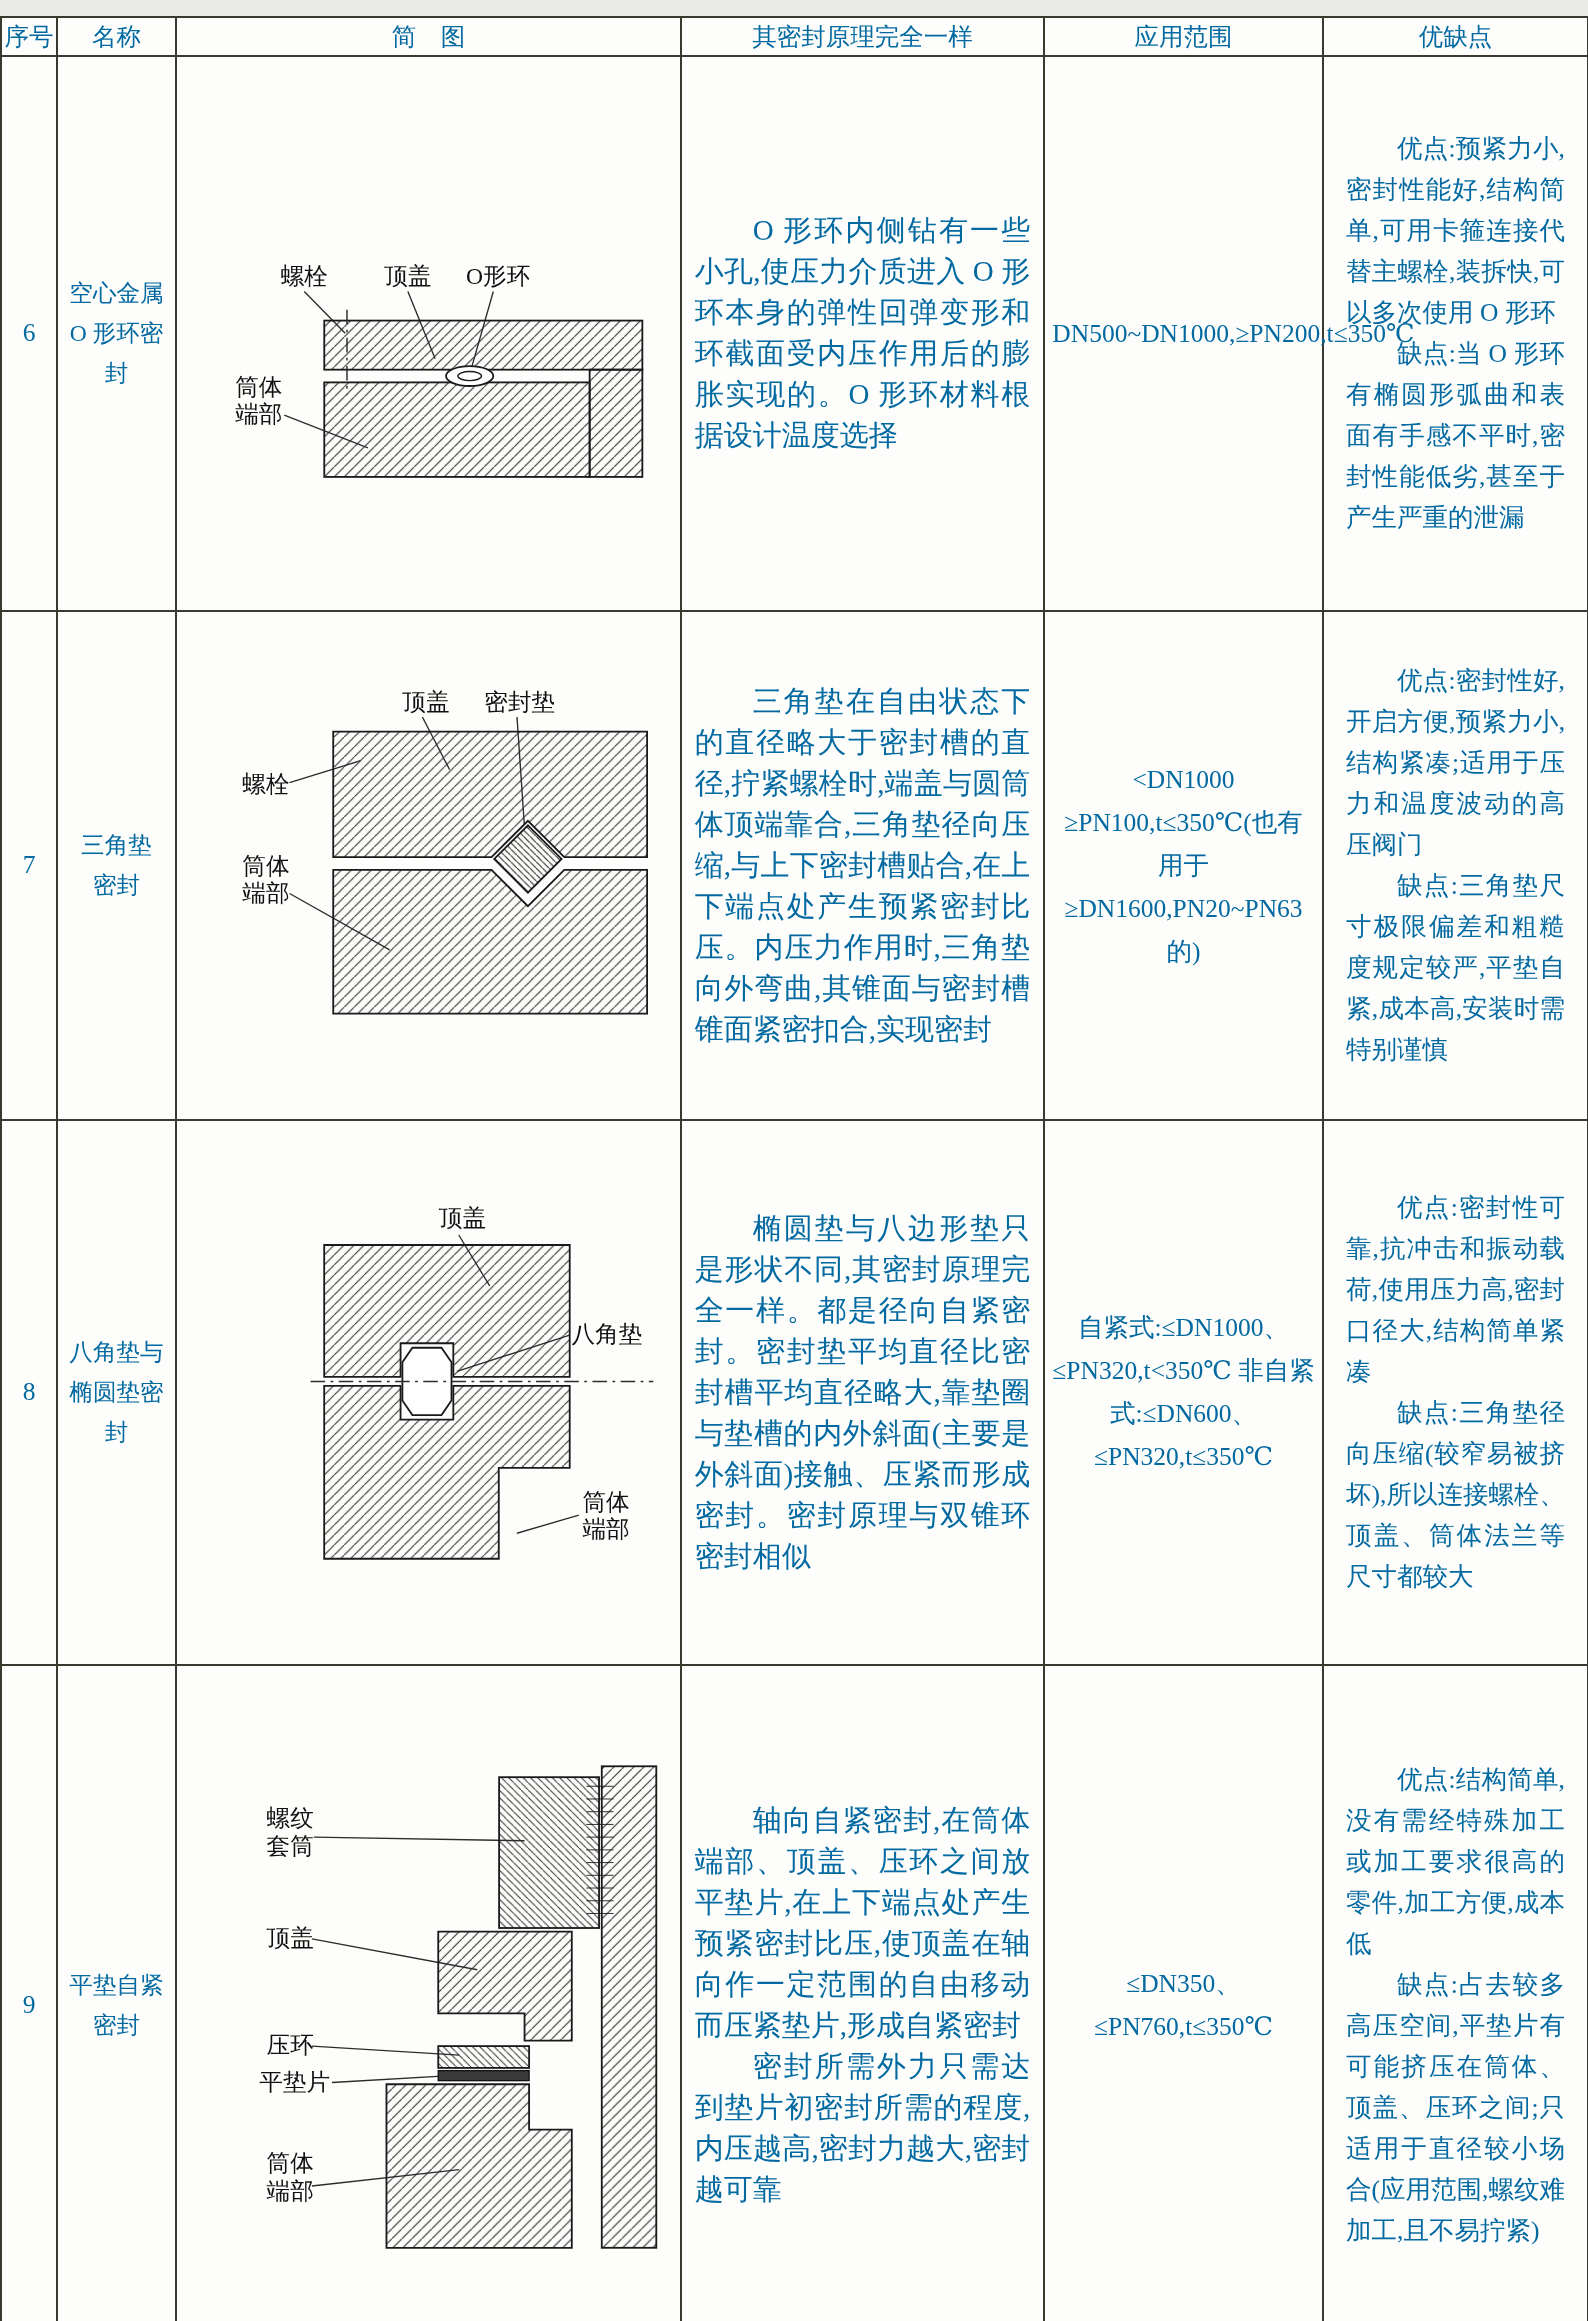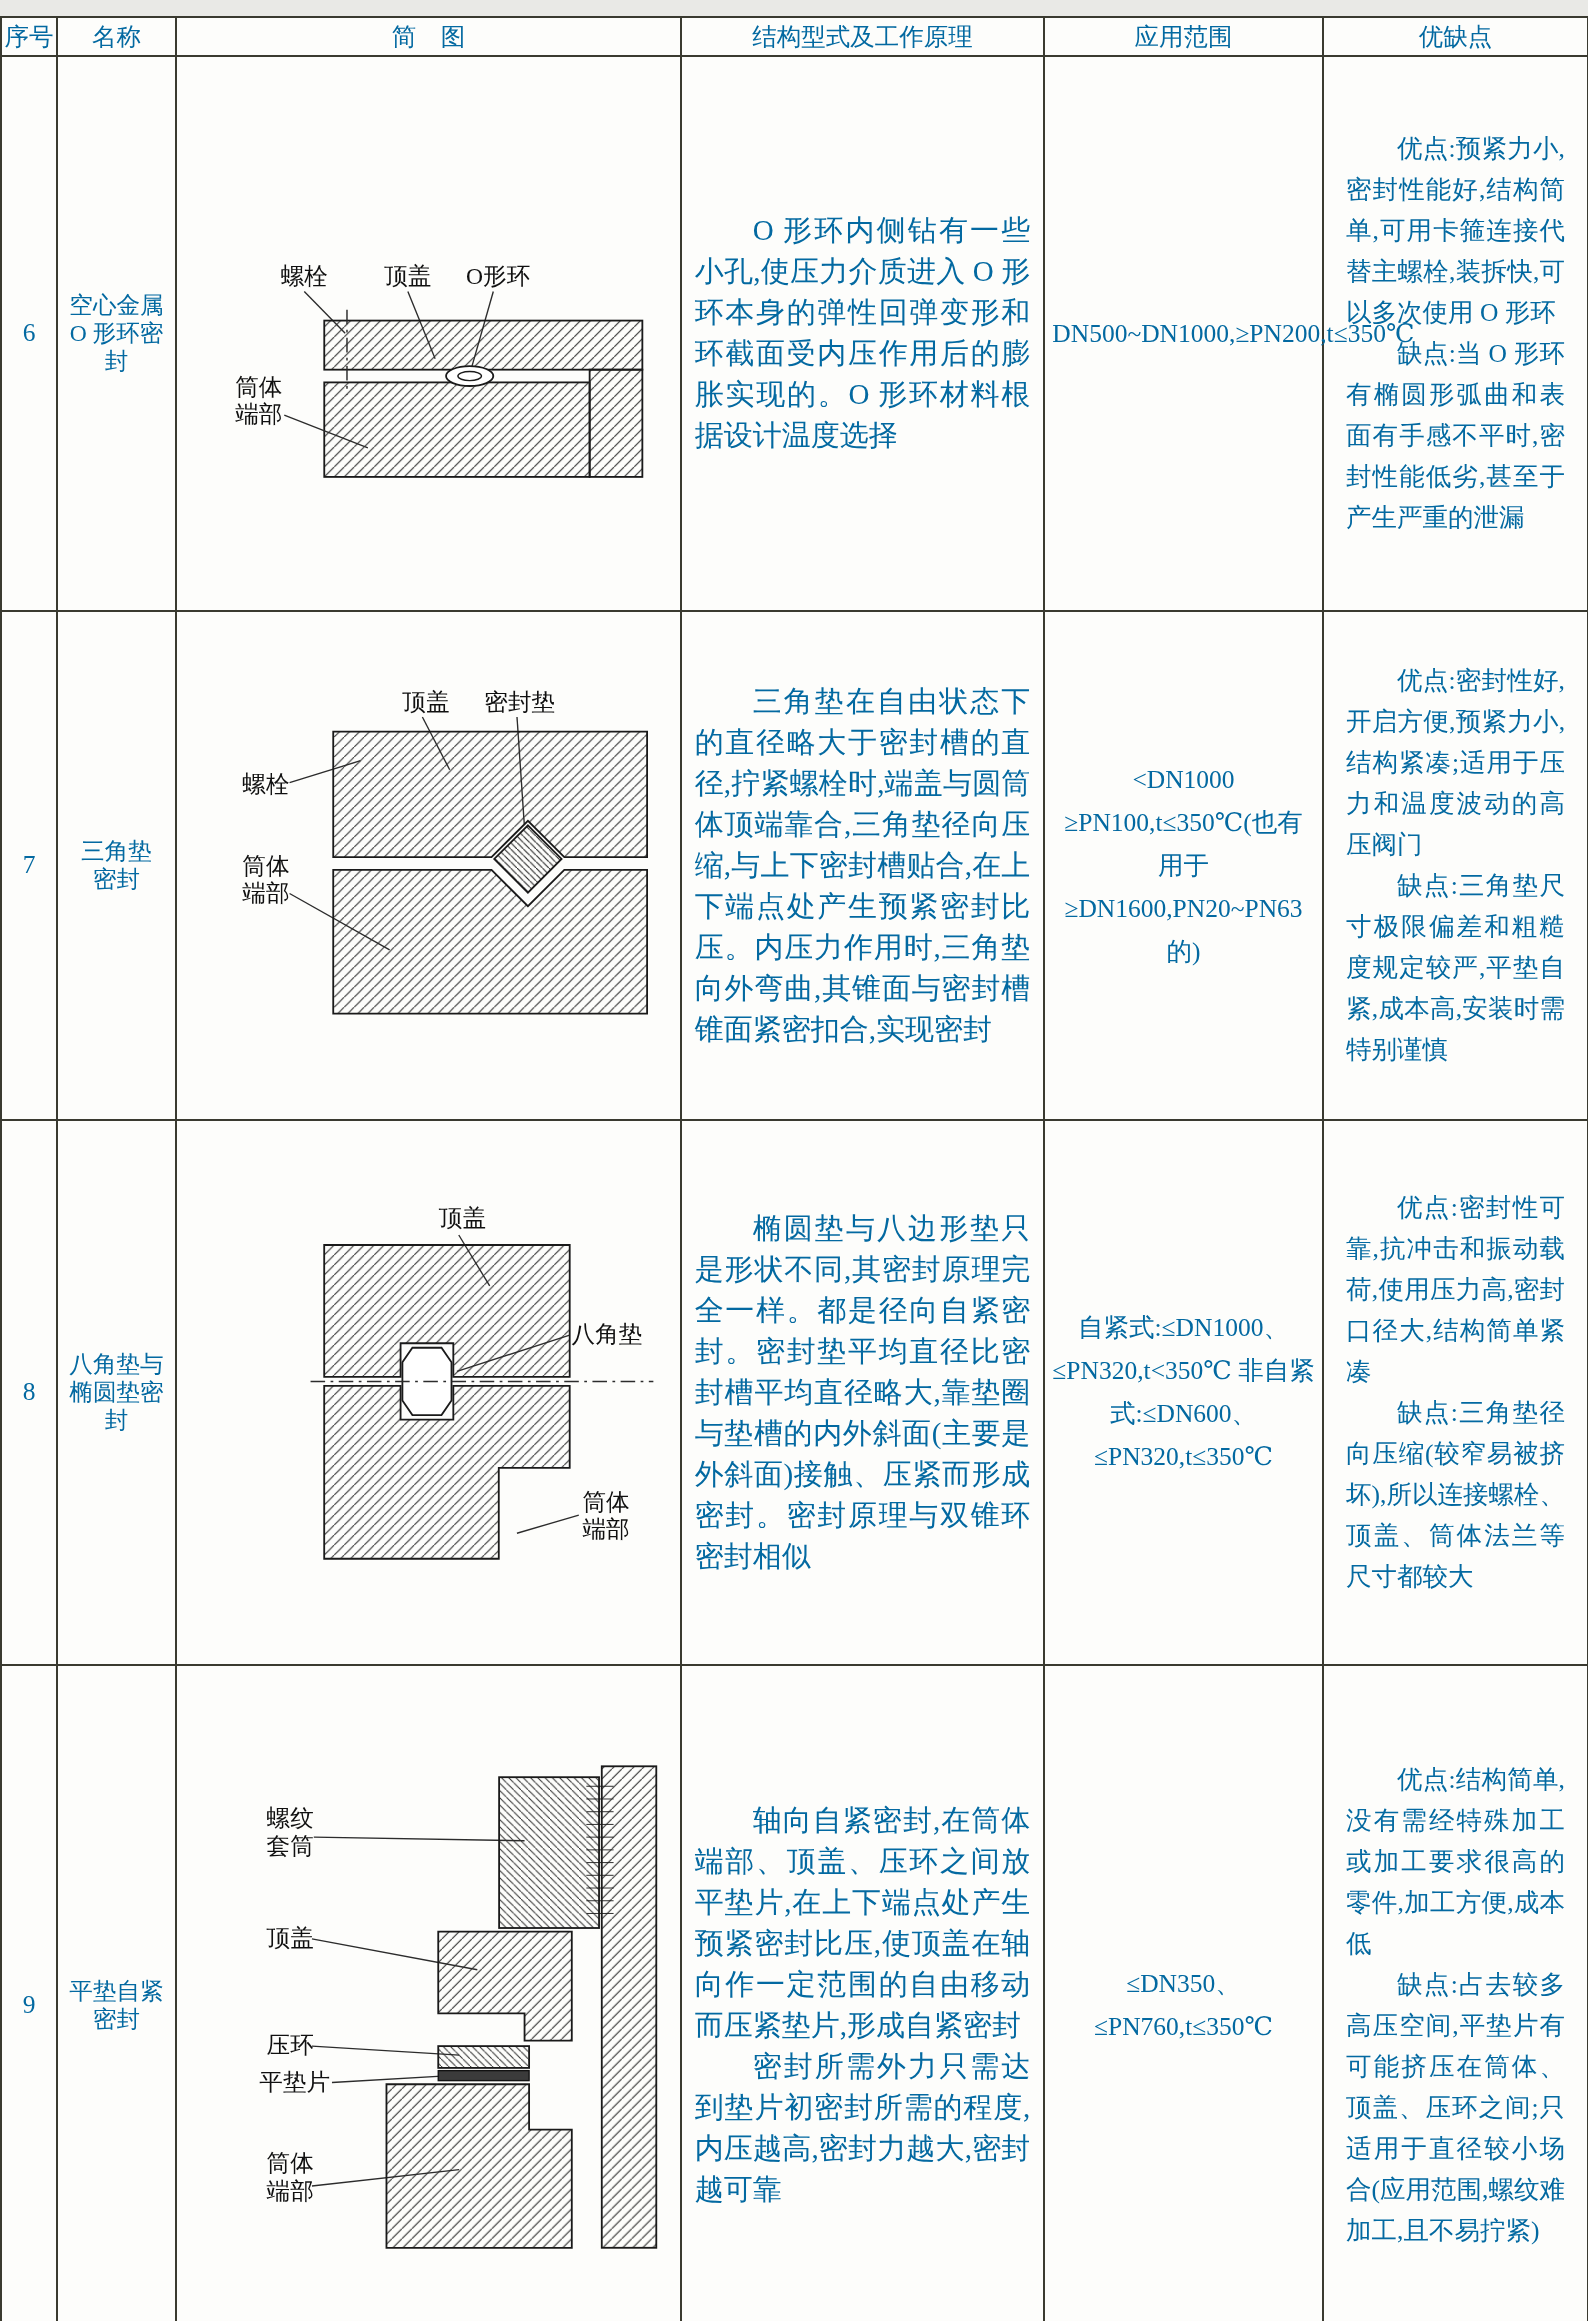--- a/index.html
+++ b/index.html
@@ -4,21 +4,21 @@
 <style>
   html,body{margin:0;padding:0;background:#e9e9e6;}
   .page{width:1588px;height:2322px;background:#fdfdfb;margin:16px auto;overflow:hidden;
         font-family:"Liberation Serif","DejaVu Serif",serif;color:#0369a1;}
   table.seal{border-collapse:collapse;table-layout:fixed;width:1588px;height:2322px;
         background:#fdfdfb;}
   table.seal,table.seal th,table.seal td{border:2.7px solid #3a3a30;}
   table.seal th{font-weight:normal;font-size:24.5px;padding:1.8px 0;text-align:center;vertical-align:middle;}
   table.seal td{vertical-align:middle;box-sizing:border-box;}
   .c-no{text-align:center;font-size:25.5px;}
-  .c-name{text-align:center;font-size:23.6px;line-height:28px;padding:0 2.7px;white-space:pre-line;}
+  .c-name{text-align:center;font-size:23.6px;line-height:40px;padding:0 2.7px;white-space:pre-line;}
   .c-diagram{text-align:right;}
   .c-principle{font-size:29px;line-height:41px;text-align:justify;padding:5.5px 12.7px;}
   .c-principle p{margin:0;text-indent:2em;}
   .c-app{font-size:25.5px;line-height:43px;text-align:center;padding:0 7.3px;}
   .c-pros{font-size:25.5px;line-height:41px;text-align:justify;padding:11px 22px;}
   .c-pros p{margin:0;text-indent:2em;}
   svg text{font-size:26px;fill:#101010;font-family:"Liberation Serif","DejaVu Serif",serif;}
   svg .ldr{stroke:#2c2c2c;stroke-width:1.5;fill:none;}
   svg .pc{stroke:#1a1a1a;stroke-width:2;}
   svg .cl{stroke:#2c2c2c;stroke-width:1.6;fill:none;stroke-dasharray:16 6 3 6;}
@@ -34,21 +34,21 @@
         <col style="width:505px">
     <col style="width:363px">
         <col style="width:279px">
         <col style="width:265px">
   </colgroup>
   <thead>
     <tr style="height:33px">
       <th>序号</th>
       <th>名称</th>
       <th>简　图</th>
-      <th>结构型式及工作原理</th>
+      <th>其密封原理完全一样</th>
       <th>应用范围</th>
       <th>优缺点</th>
     </tr>
   </thead>
   <tbody>
 
   <tr style="height:555px">
     <td class="c-no">6</td>
     <td class="c-name">空心金属
 O 形环密封</td>

